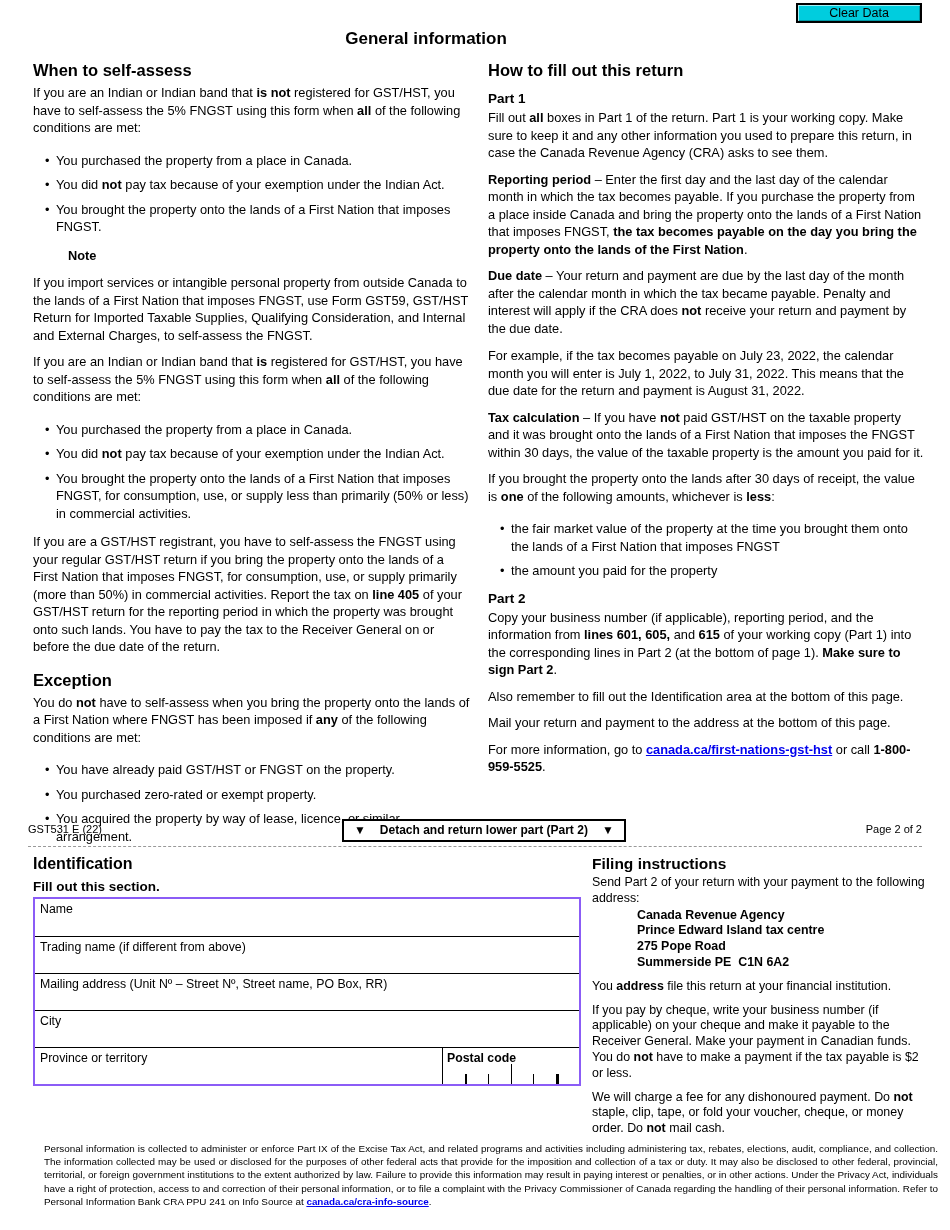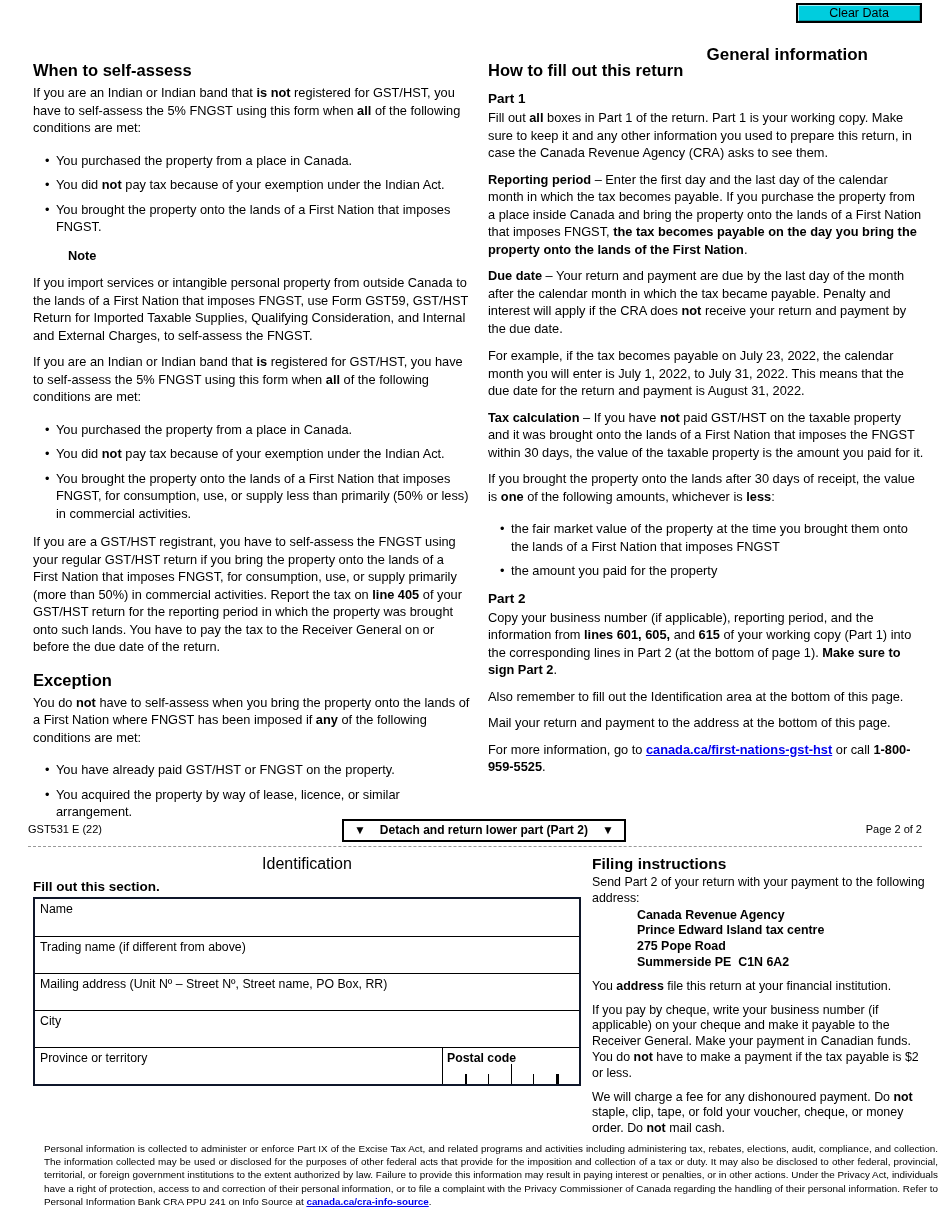--- a/index.html
+++ b/index.html
@@ -12,22 +12,22 @@
   .link{color:var(--link,#0000EE);text-decoration:underline;cursor:pointer;}
   
   #clear-btn{
     position:absolute;left:796px;top:3px;width:126px;height:20px;
     background:var(--accent,#00CDDE);border:2px solid #000;
     font-family:inherit;font-size:12.5px;line-height:15px;color:#000;padding:0;
     box-shadow:inset 1px 1px 0 rgba(255,255,255,.65), inset -1px -1px 0 rgba(0,0,0,.25);
     cursor:pointer;
   }
   #title{
-    position:absolute;left:0;top:30px;width:852px;text-align:right;
-    font-size:17px;font-weight:bold;margin:16px;
+    position:absolute;left:0;top:30px;width:852px;text-align:center;
+    font-size:17px;font-weight:bold;margin:0;
   }
   
   .col{position:absolute;top:60px;width:437px;}
   #left-col{left:33px;}
   #right-col{left:488px;}
   .col h2{font-size:16.5px;line-height:20px;margin:0 0 4px;}
   .col h3{font-size:13.5px;line-height:16px;margin:11px 0 0;}
   .col p{margin:9px 0;}
   .col p.tight{margin-top:2px;}
   .col p.mb0{margin-bottom:0;}
@@ -43,23 +43,23 @@
     display:flex;align-items:center;justify-content:space-between;font-size:11px;
   }
   .detach-box{
     border:2px solid #000;display:flex;align-items:center;gap:14px;
     padding:2px 10px;background:#fff;
   }
   .detach-box .tri{font-size:12px;line-height:14px;}
   .detach-box .lbl{font-weight:bold;font-size:12px;line-height:15px;}
   #dashed{position:absolute;left:28px;top:846px;width:894px;border-top:1.5px dashed var(--dash,#999);}
   
-  #ident-heading{position:absolute;left:33px;top:855px;width:548px;text-align:center;font-size:16px;font-weight:normal;margin:0;}
+  #ident-heading{position:absolute;left:33px;top:855px;width:548px;text-align:left;font-size:16px;font-weight:bold;margin:0;}
   #fill-out{position:absolute;left:33px;top:878px;font-size:13.5px;font-weight:bold;}
-  #ident-table{position:absolute;left:33px;top:897px;width:548px;border:2px solid #0f172a;box-sizing:border-box;}
+  #ident-table{position:absolute;left:33px;top:897px;width:548px;border:2px solid #8b5cf6;box-sizing:border-box;}
   .irow{position:relative;height:37px;border-top:1.5px solid #000;font-size:12.3px;line-height:14px;box-sizing:border-box;}
   .irow:first-child{border-top:none;}
   .irow .flabel{position:absolute;left:5px;top:3px;}
   .cellsplit{position:absolute;top:0;bottom:0;border-left:1.5px solid #000;}
   .prov-div{left:407px;}
   .tel-div{left:319px;}
   .tel-label{position:absolute;left:327px;top:3px;}
   .ext-label{position:absolute;left:449px;top:3px;}
   .ext-tick{position:absolute;left:446px;top:18px;bottom:0;width:1.5px;background:#000;}
   .comb{position:absolute;left:407px;right:0;top:0;bottom:0;}
@@ -105,20 +105,21 @@
   <ul>
     <li><span>You purchased the property from a place in Canada.</span></li>
     <li><span>You did </span><span class="b">not</span><span> pay tax because of your exemption under the Indian Act.</span></li>
     <li><span>You brought the property onto the lands of a First Nation that imposes FNGST, for consumption, use, or supply less than primarily (50% or less) in commercial activities.</span></li>
   </ul>
   <p><span>If you are a GST/HST registrant, you have to self-assess the FNGST using your regular GST/HST return if you bring the property onto the lands of a First Nation that imposes FNGST, for consumption, use, or supply primarily (more than 50%) in commercial activities. Report the tax on </span><span class="b">line 405</span><span> of your GST/HST return for the reporting period in which the property was brought onto such lands. You have to pay the tax to the Receiver General on or before the due date of the return.</span></p>
   <h2 class="later">Exception</h2>
   <p class="tight"><span>You do </span><span class="b">not</span><span> have to self-assess when you bring the property onto the lands of a First Nation where FNGST has been imposed if </span><span class="b">any</span><span> of the following conditions are met:</span></p>
   <ul>
     <li><span>You have already paid GST/HST or FNGST on the property.</span></li>
+    <li><span>You purchased zero-rated or exempt property.</span></li>
     <li><span>You acquired the property by way of lease, licence, or similar arrangement.</span></li>
   </ul>
 </div>
 
 <div id="right-col" class="col">
   <h2>How to fill out this return</h2>
   <h3>Part 1</h3>
   <p class="tight"><span>Fill out </span><span class="b">all</span><span> boxes in Part 1 of the return. Part 1 is your working copy. Make sure to keep it and any other information you used to prepare this return, in case the Canada Revenue Agency (CRA) asks to see them.</span></p>
   <p><span class="b">Reporting period</span><span> – Enter the first day and the last day of the calendar month in which the tax becomes payable. If you purchase the property from a place inside Canada and bring the property onto the lands of a First Nation that imposes FNGST, </span><span class="b">the tax becomes payable on the day you bring the property onto the lands of the First Nation</span><span>.</span></p>
   <p class="mb0"><span class="b">Due date</span><span> – Your return and payment are due by the last day of the month after the calendar month in which the tax became payable. Penalty and interest will apply if the CRA does </span><span class="b">not</span><span> receive your return and payment by the due date.</span></p>

